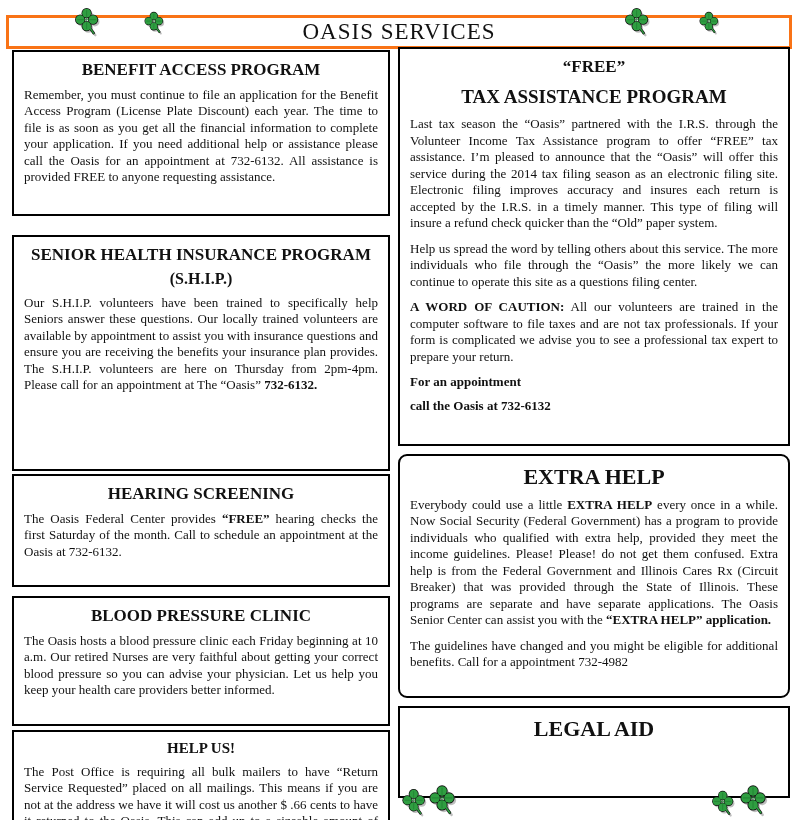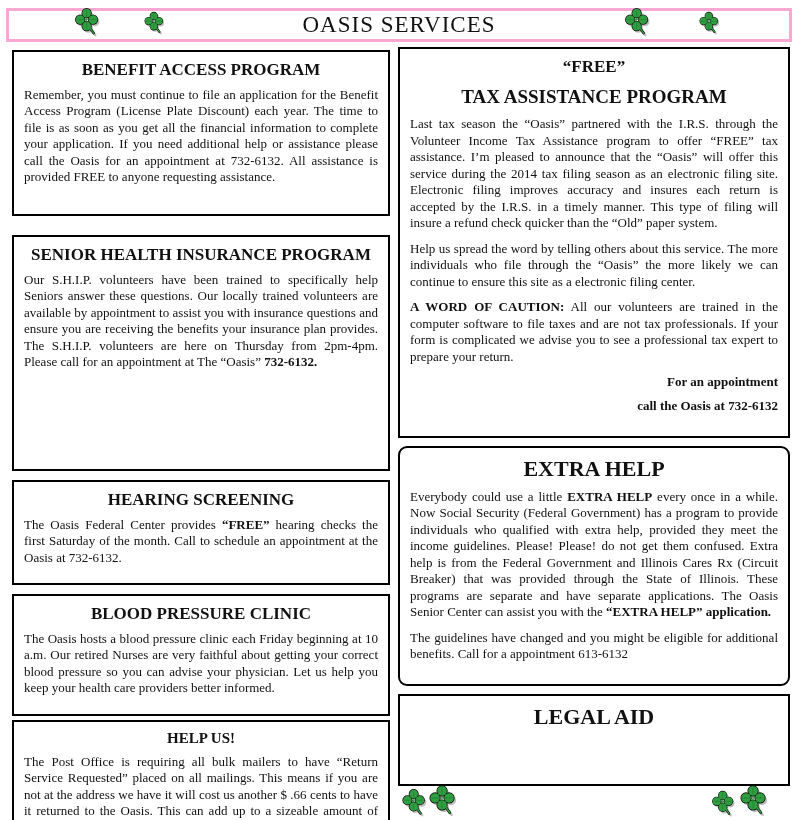--- a/index.html
+++ b/index.html
@@ -12,23 +12,23 @@
     height: 820px;
     position: relative;
     font-family: "Liberation Serif", serif;
     color: #111111;
     overflow: hidden;
   }
 
   
   .header-box {
     position: absolute;
-    left: 6px; top: 8px;
+    left: 6px; top: 15px;
     width: 780px; height: 28px;
-    border: 3px solid #f9a8d4;
+    border: 3px solid #f97316;
     display: flex;
     align-items: center;
     justify-content: center;
   }
   .header-title {
     font-size: 23px;
     letter-spacing: 1px;
     font-weight: 400;
     white-space: nowrap;
   }
@@ -42,21 +42,21 @@
   .col {
     position: absolute;
     top: 47px;
   }
   .col-left  { left: 12px;  width: 378px; }
   .col-right { left: 398px; width: 392px; }
 
   .box {
     border: 2px solid #000;
     background: #fff;
-    padding: 5px 10px 15px 10px;
+    padding: 5px 10px 23px 10px;
     box-sizing: border-box;
   }
 
   .box h2 {
     margin: 3px 0 7px 0;
     text-align: center;
     font-size: 17px;
     font-weight: bold;
     line-height: 1.15;
   }
@@ -66,29 +66,29 @@
   }
   .box p {
     margin: 0 0 9px 0;
     font-size: 13px;
     line-height: 16.5px;
     text-align: justify;
   }
   .box p:last-child { margin-bottom: 2px; }
   .box p.all-bold { font-weight: bold; }
   .box p.center-bold {
-    text-align: right;
+    text-align: left;
     font-weight: bold;
     margin-bottom: 7px;
   }
 
   
   #box-benefit   { margin-top: 3px;  min-height: 166px; }
   #box-ship      { margin-top: 19px;  min-height: 236px; }
-  #box-hearing   { margin-top: 9px;  min-height: 85px;  }
+  #box-hearing   { margin-top: 3px;  min-height: 85px;  }
   #box-bp        { margin-top: 9px;  min-height: 118px; }
   #box-helpus    { margin-top: 4px;  min-height: 104px; }
   #box-helpus h2 { font-size: 15px; }
 
   #box-tax       { margin-top: 0;    min-height: 372px; }
   #box-tax h2.l1 { margin-bottom: 9px; font-size: 17px; }
   #box-tax h2.l2 { font-size: 19px; margin-bottom: 9px; }
   #box-extra     { margin-top: 8px;  min-height: 240px; border-radius: 9px; }
   #box-extra h2  { font-size: 22px; }
   #box-legal     { margin-top: 8px;  min-height: 92px; }
@@ -156,20 +156,21 @@
 
 <div class="col col-left">
 
   <div class="box" id="box-benefit">
     <h2>BENEFIT ACCESS PROGRAM</h2>
     <p><span>Remember, you must continue to file an application for the Benefit Access Program (License Plate Discount)  each year. The time to file is as soon as you get all the financial information to complete your application.  If you need additional help or assistance please call the Oasis for an appointment at 732-6132.  All assistance is provided FREE to anyone requesting assistance.</span></p>
   </div>
 
   <div class="box" id="box-ship">
     <h2>SENIOR HEALTH INSURANCE PROGRAM</h2>
+    <h2 class="sub">(S.H.I.P.)</h2>
     <p><span>Our S.H.I.P. volunteers have been trained to specifically help Seniors answer these questions.  Our locally trained volunteers are available by appointment to assist you with insurance questions and ensure you are receiving the benefits your insurance plan provides.  The S.H.I.P. volunteers are here on Thursday from 2pm-4pm.  Please call for an appointment at The “Oasis” </span><b>732-6132.</b></p>
   </div>
 
   <div class="box" id="box-hearing">
     <h2>HEARING SCREENING</h2>
     <p><span>The Oasis Federal Center provides </span><b>“FREE”</b><span> hearing checks the first Saturday of the month. Call to schedule an appointment at the Oasis at 732-6132.</span></p>
   </div>
 
   <div class="box" id="box-bp">
     <h2>BLOOD PRESSURE CLINIC</h2>
@@ -182,30 +183,30 @@
   </div>
 
 </div>
 
 <div class="col col-right">
 
   <div class="box" id="box-tax">
     <h2 class="l1">“FREE”</h2>
     <h2 class="l2">TAX ASSISTANCE PROGRAM</h2>
     <p><span>Last tax season the “Oasis” partnered with the I.R.S. through the Volunteer Income Tax Assistance program to offer “FREE” tax assistance.  I’m pleased to announce that the “Oasis” will offer this service during the 2014 tax filing season as an electronic filing site. Electronic filing improves accuracy and insures each return is accepted by the I.R.S. in a timely manner.  This type of filing will insure a refund check quicker than the “Old” paper system.</span></p>
-    <p><span>Help us spread the word by telling others about this service.  The more individuals who file through the “Oasis” the more likely we can continue to ensure this site as a electronic  filing center.</span></p>
+    <p><span>Help us spread the word by telling others about this service.  The more individuals who file through the “Oasis” the more likely we can continue to operate this site as a questions  filing center.</span></p>
     <p><b>A WORD OF CAUTION:</b><span>   All our volunteers are trained in the computer software to file taxes and are not tax professionals.  If your form is complicated we advise you to see a professional tax expert to prepare your return.</span></p>
     <p class="center-bold">For an appointment</p>
     <p class="center-bold">call the Oasis at 732-6132</p>
   </div>
 
   <div class="box" id="box-extra">
     <h2>EXTRA HELP</h2>
     <p><span>Everybody could use a little </span><b>EXTRA HELP</b><span> every once in a while. Now Social Security (Federal Government) has a  program to provide individuals who qualified with extra help, provided they meet the income guidelines. Please! Please! do not get them confused. Extra help is from the Federal Government and Illinois Cares Rx (Circuit Breaker) that was provided through the State of Illinois.  These  programs  are  separate  and  have  separate applications. The Oasis Senior Center can assist you with the </span><b>“EXTRA HELP” application.</b></p>
-    <p><span>The guidelines have changed and you might be eligible for additional benefits. Call for a appointment 613-6132</span></p>
+    <p><span>The guidelines have changed and you might be eligible for additional benefits. Call for a appointment 732-4982</span></p>
   </div>
 
   <div class="box" id="box-legal">
     <h2>LEGAL AID</h2>
   </div>
 
 </div>
 
 <svg class="clover" style="left:399px; top:786px;" width="31" height="33" viewBox="0 0 106 116">
     <use href="#cloverShape"></use>

